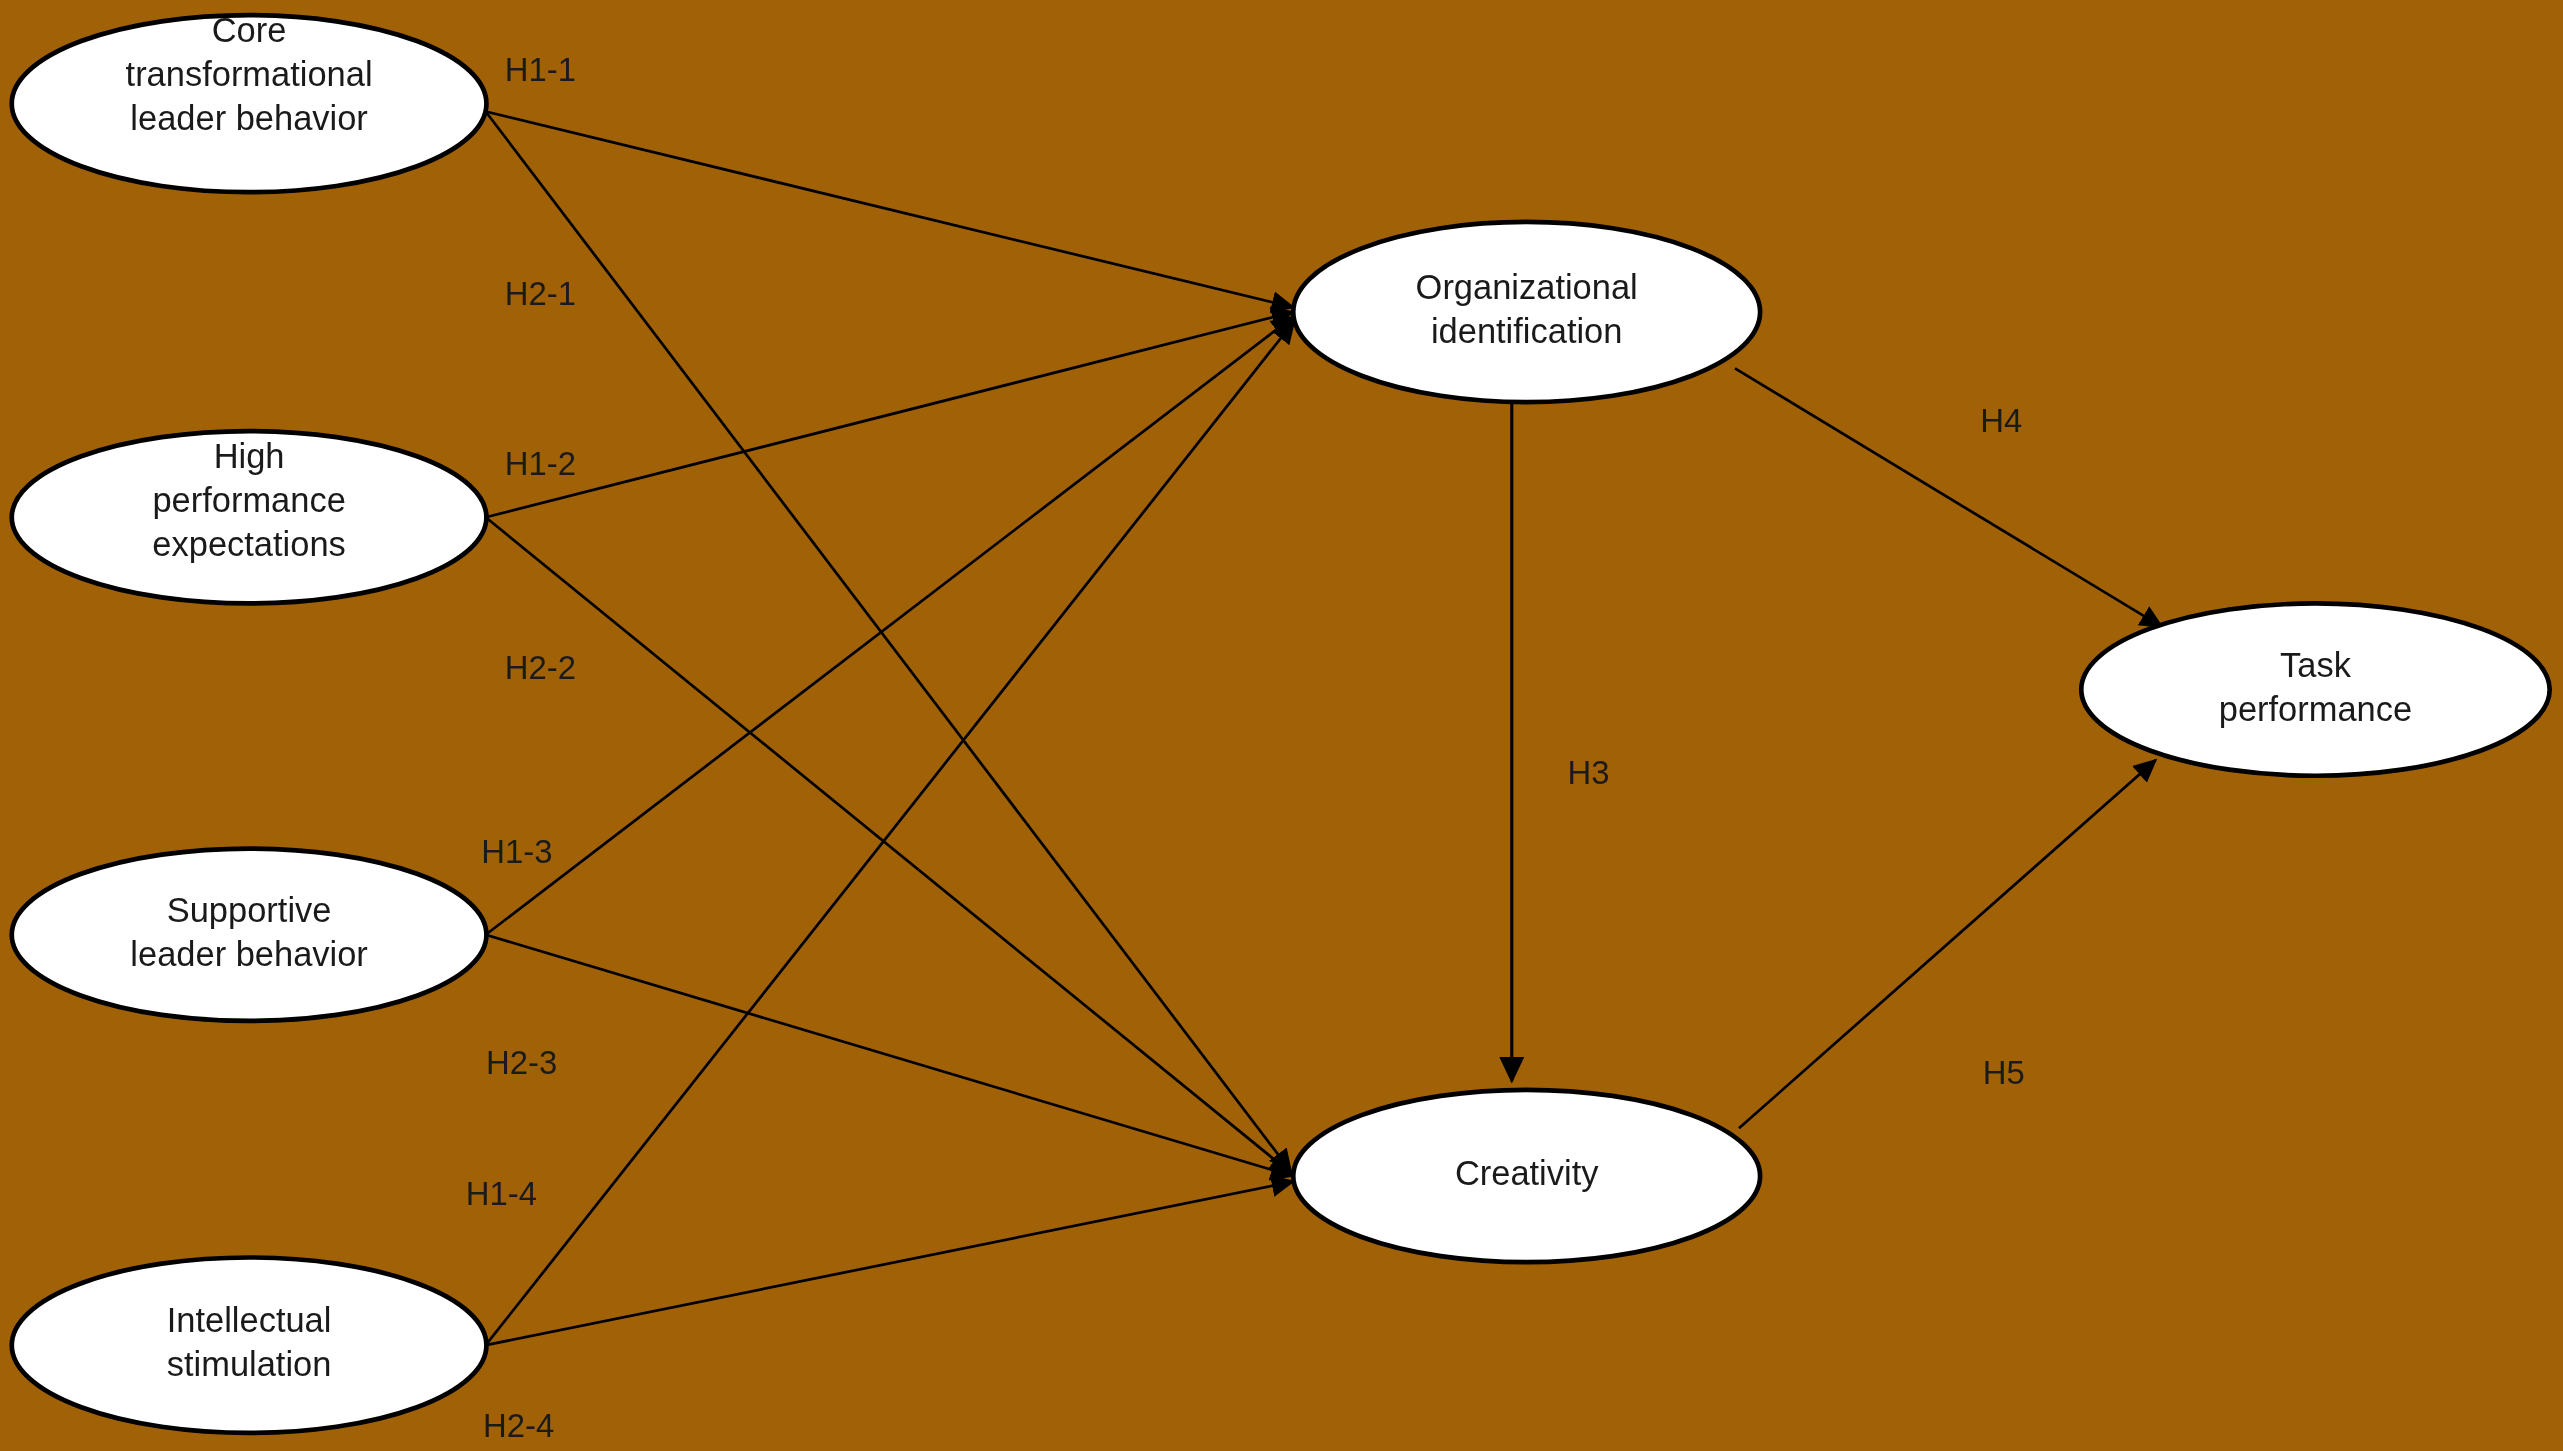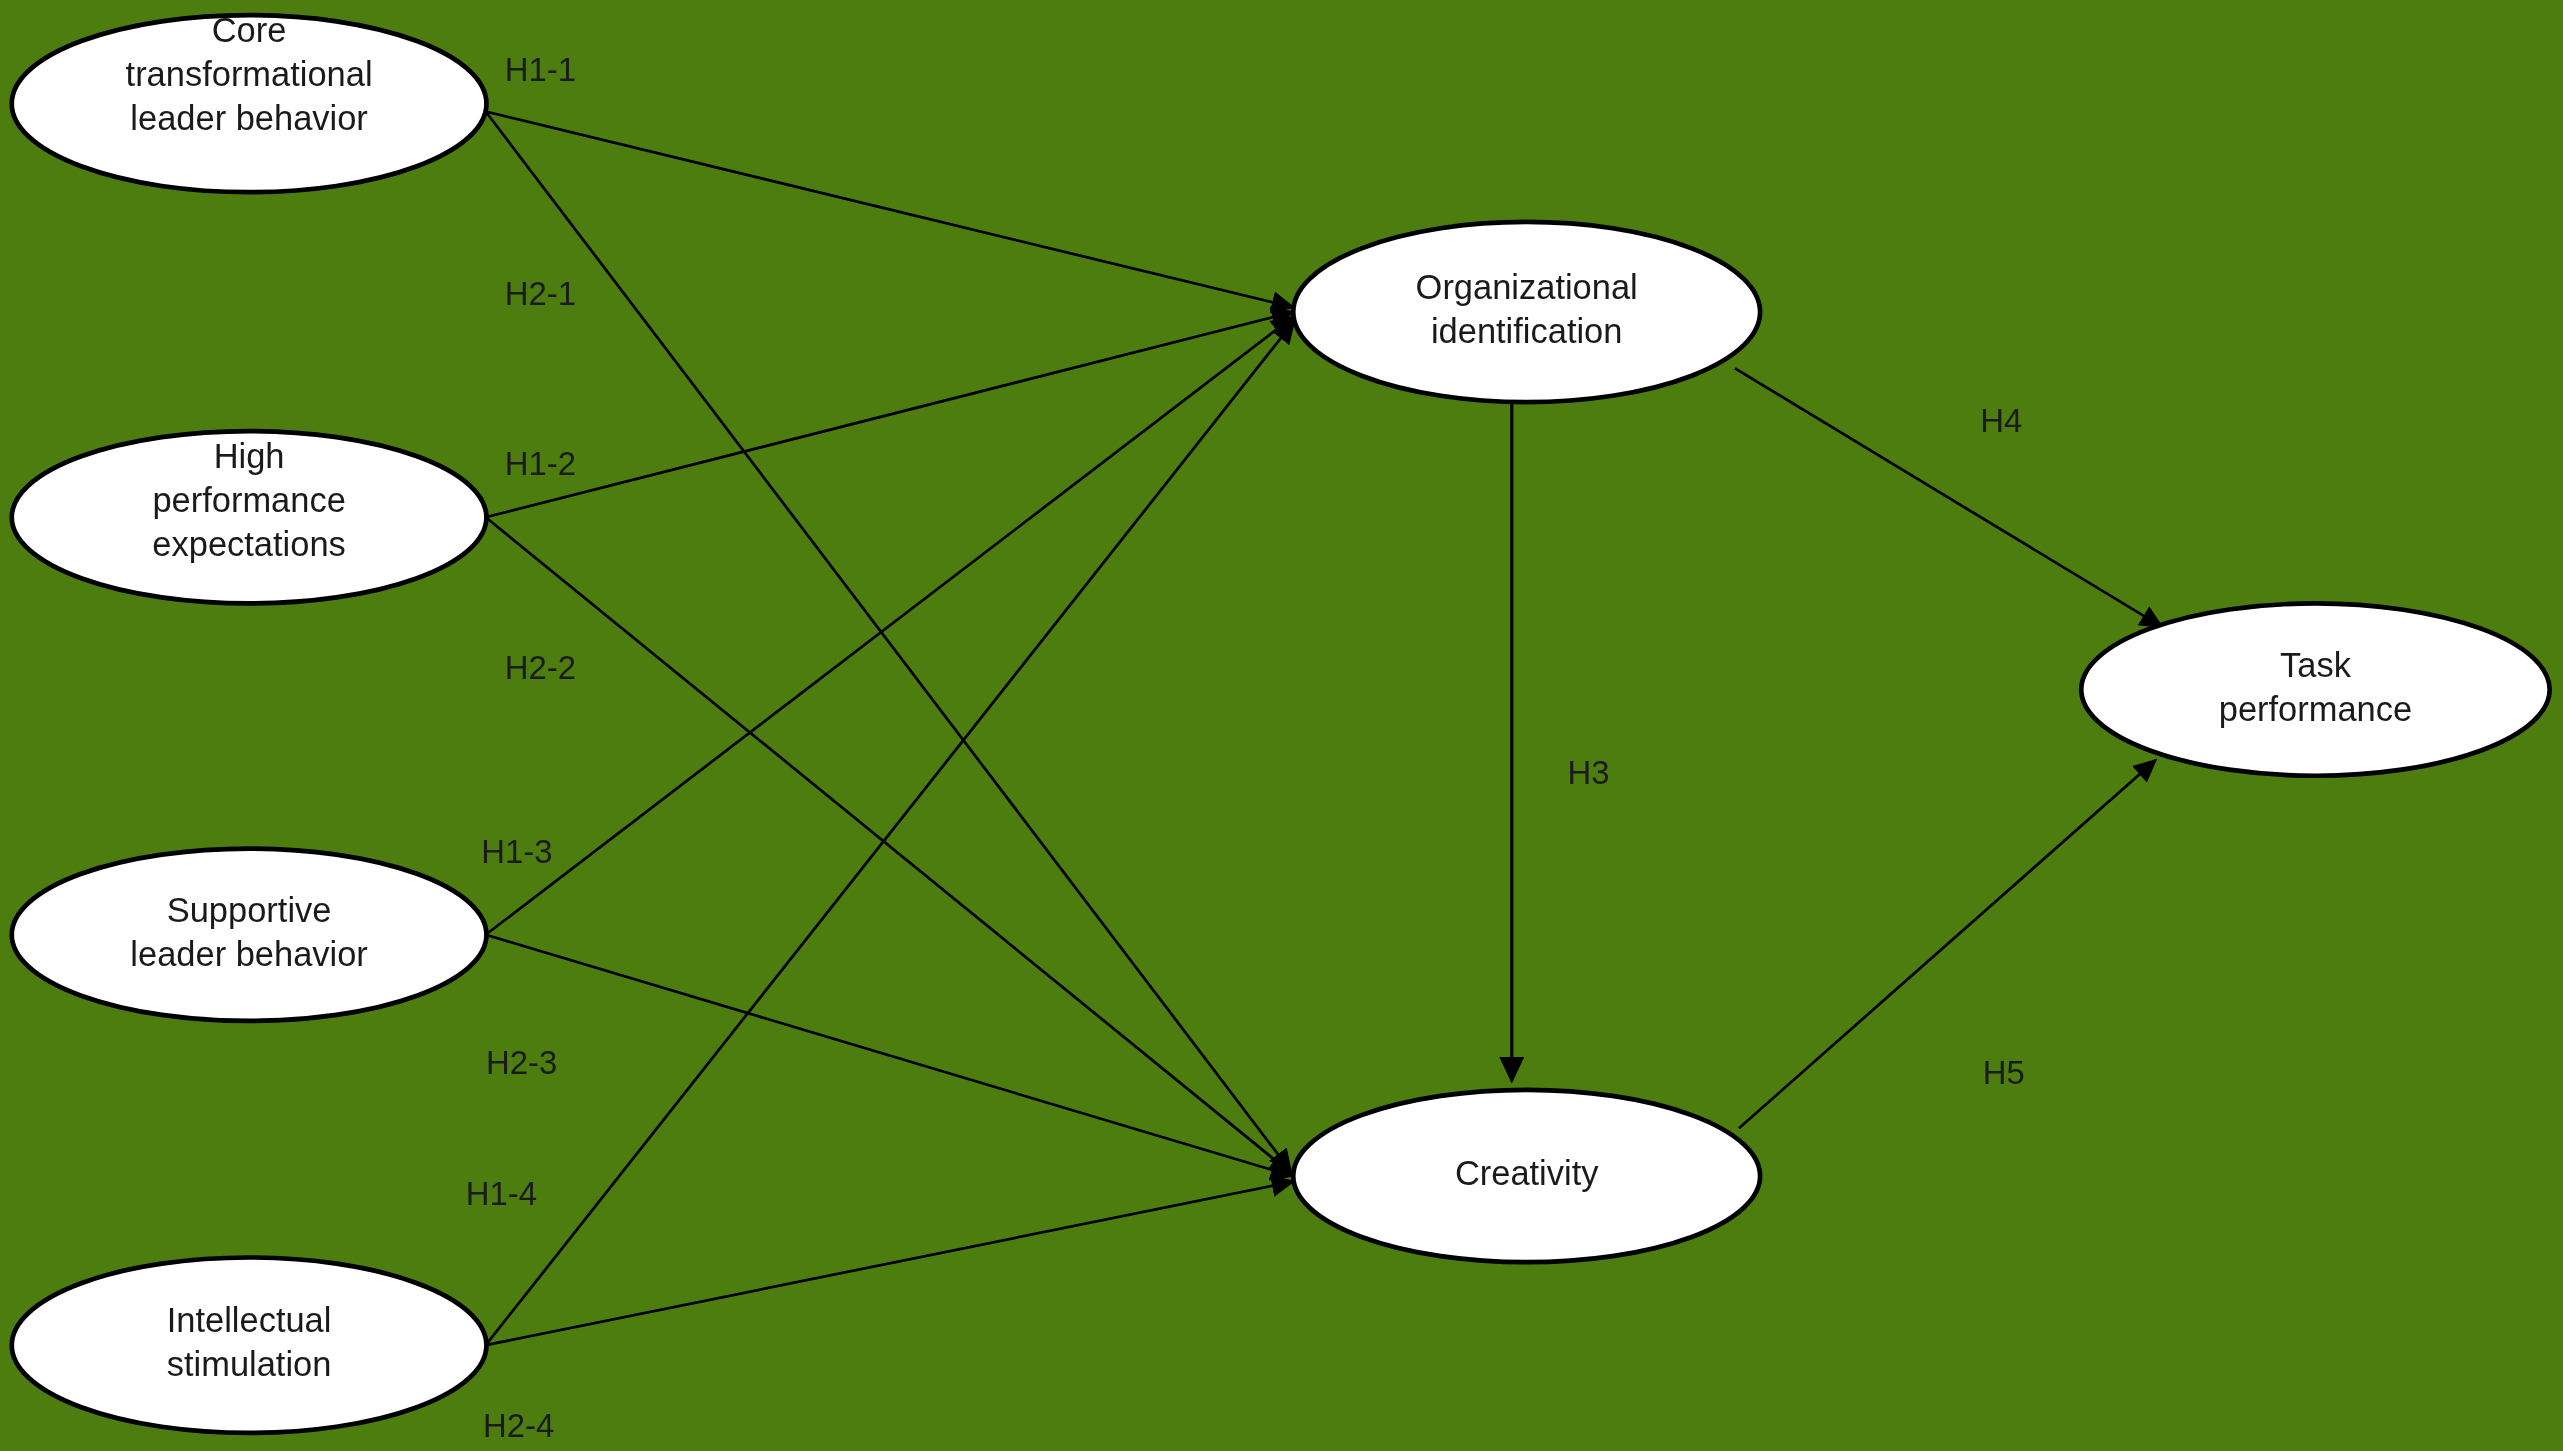--- a/index.html
+++ b/index.html
@@ -8,21 +8,21 @@
     padding: 0;
     background: #ffffff;
   }
   body {
     font-family: "Liberation Sans", sans-serif;
   }
   #diagram-root {
     position: relative;
     width: 2563px;
     height: 1452px;
-    background: #4d7c0f;
+    background: #a16207;
     overflow: hidden;
   }
   svg#model-svg {
     position: absolute;
     top: 0;
     left: 0;
     width: 2563px;
     height: 1452px;
     display: block;
   }

